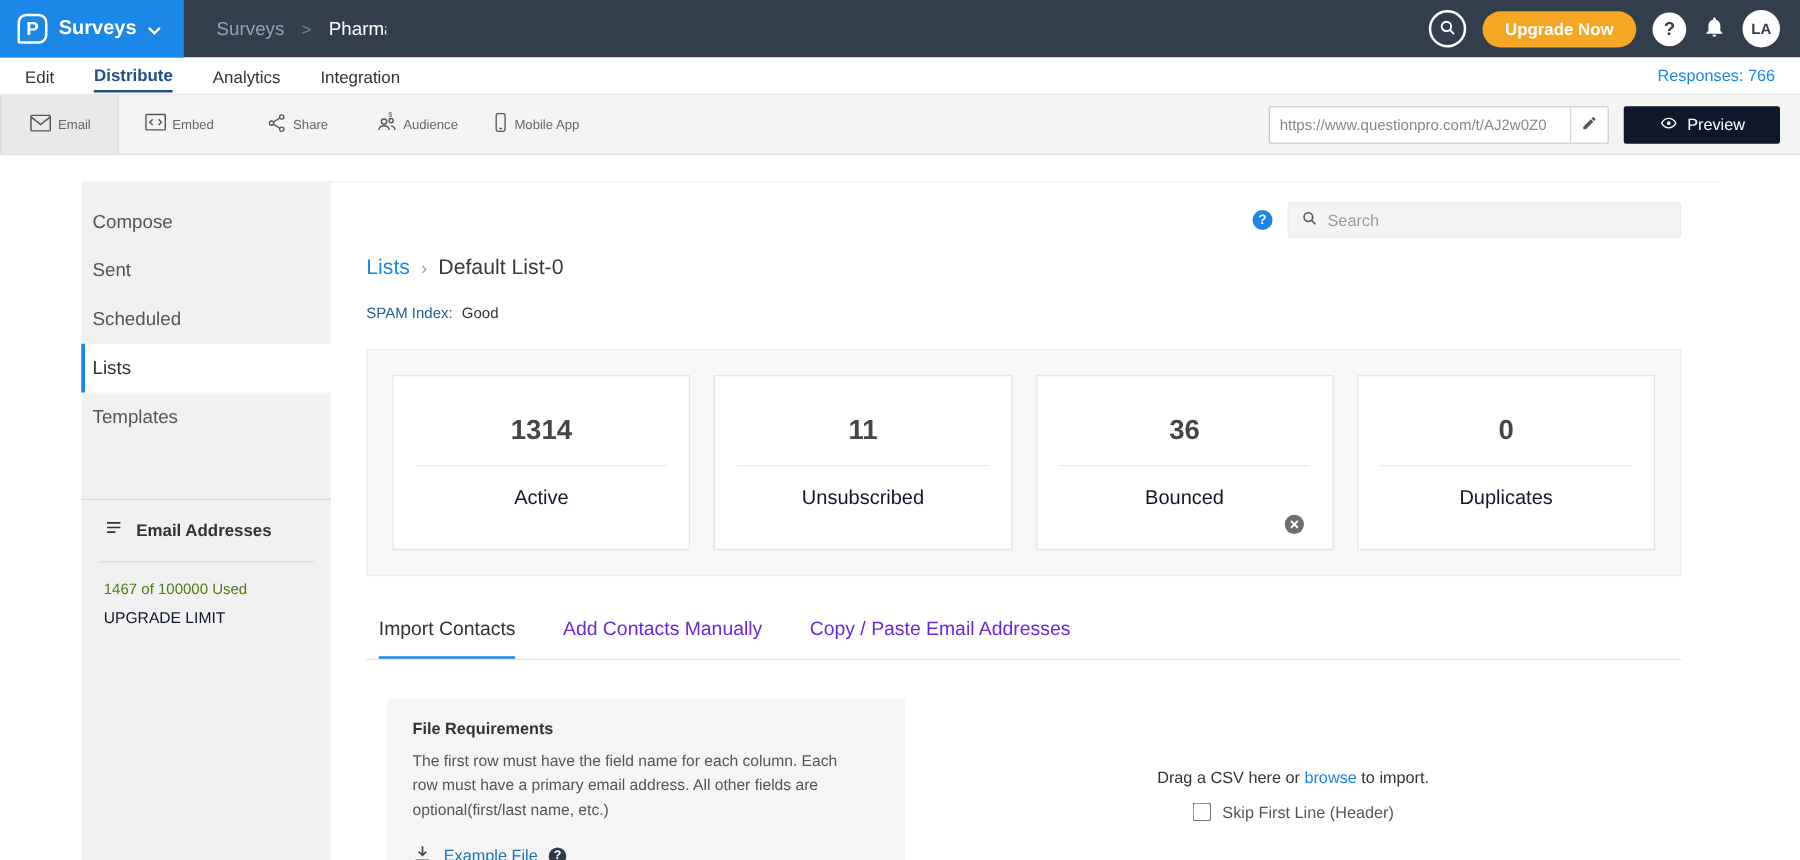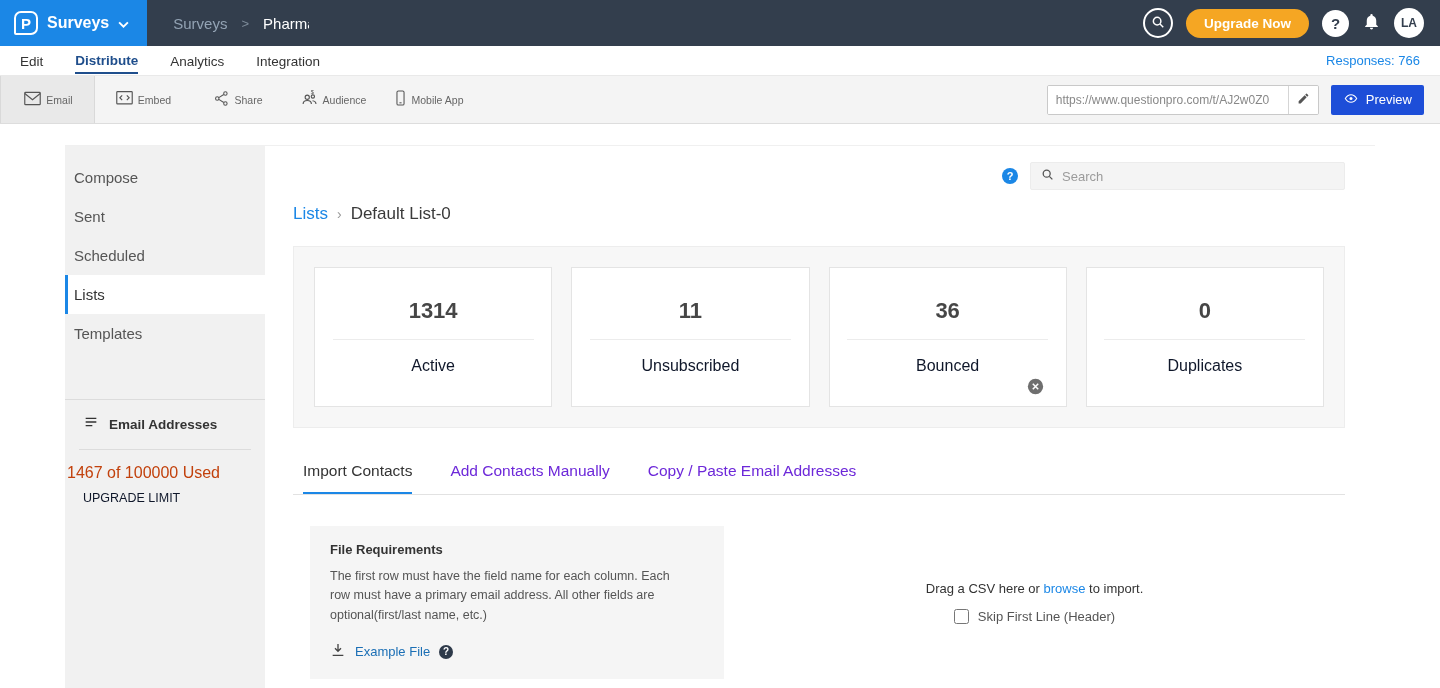--- a/index.html
+++ b/index.html
@@ -37,32 +37,32 @@
   .toolbar{height:48px;background:#f4f4f4;border-bottom:1px solid #ddd;display:flex;align-items:stretch}
   .tool{width:95px;display:flex;flex-direction:row;align-items:center;justify-content:center;gap:3px;
     color:#555;cursor:pointer}
   .tool .tool-label{font-size:10.5px;color:#666}
   .tool.active{background:#e9e9e9;border-left:1px solid #d9d9d9;border-right:1px solid #d9d9d9}
   .toolbar-right{margin-left:auto;display:flex;align-items:center;gap:12px;padding-right:16px}
   .url-box{display:flex;width:272px;height:30px;background:#fff;border:1px solid #c9c9c9;border-radius:2px;overflow:hidden}
   .url-box input{flex:1;border:none;outline:none;padding:0 8px;font-size:12px;color:#888;font-family:inherit;min-width:0}
   .url-edit{width:30px;border:none;border-left:1px solid #d5d5d5;background:#fff;color:#555;cursor:pointer;
     display:flex;align-items:center;justify-content:center}
-  .preview-btn{background:#1d4ed8;color:#fff;border:none;height:30px;padding:0 12px;border-radius:2px;font-size:13px;
+  .preview-btn{background:#0f172a;color:#fff;border:none;height:30px;padding:0 28px;border-radius:2px;font-size:13px;
     display:flex;align-items:center;gap:7px;cursor:pointer;font-family:inherit}
 
   
   .content-wrap{display:flex;margin:21px 65px 0;height:543px;border-top:1px solid #f0f0f0}
   .sidebar{width:200px;background:#f1f1f1;padding-top:12px;flex-shrink:0}
   .side-item{height:39px;display:flex;align-items:center;padding-left:6px;font-size:15px;color:#555;cursor:pointer;border-left:3px solid transparent}
   .side-item.active{background:#fff;border-left:3px solid #1b87e6;color:#333}
   .side-divider{border-bottom:1px solid #dcdcdc;margin:46px 0 0}
   .side-section{display:flex;align-items:center;gap:10px;padding:15px 18px;font-size:13.5px;font-weight:bold;color:#333}
   .side-divider2{border-bottom:1px solid #dcdcdc;margin:0 14px}
-  .side-usage{padding:14px 2px 4px;font-size:16px;color:#c2410c}
+  .side-usage{padding:14px 18px 4px;font-size:12px;color:#4d7c0f}
   .side-upgrade{display:block;padding:5px 18px;font-size:12.5px;color:#0f172a;text-decoration:none;cursor:pointer}
 
   .panel{flex:1;background:#fff;padding:16px 30px 0 28px;overflow:hidden}
   .panel-top{display:flex;justify-content:flex-end;align-items:center;gap:12px}
   .panel-help{width:16px;height:16px;border-radius:50%;background:#1b87e6;color:#fff;font-size:11px;font-weight:bold;
     display:flex;align-items:center;justify-content:center;border:none;cursor:pointer}
   .search-box{width:315px;height:28px;background:#f4f4f4;border:1px solid #ececec;display:flex;align-items:center;
     gap:8px;padding:0 10px;border-radius:2px}
   .search-box input{flex:1;border:none;outline:none;background:transparent;font-size:13px;color:#555;font-family:inherit}
   .search-box input::placeholder{color:#9b9b9b}
@@ -260,20 +260,24 @@
         <input type="text" placeholder="Search" style="">
       </div>
     </div>
 
     <div class="list-crumb">
       <span class="crumb-parent">Lists</span>
       <span class="crumb-sep">›</span>
       <span class="crumb-current">Default List-0</span>
     </div>
 
+    <div class="spam-row">
+      <span class="spam-label">SPAM Index:</span>
+      <span class="spam-value">Good</span>
+    </div>
 
     <div class="stats-panel">
       <div class="stat-card">
         <div class="stat-value">1314</div>
         <div class="stat-divider"></div>
         <div class="stat-label">Active</div>
       </div>
       <div class="stat-card">
         <div class="stat-value">11</div>
         <div class="stat-divider"></div>

